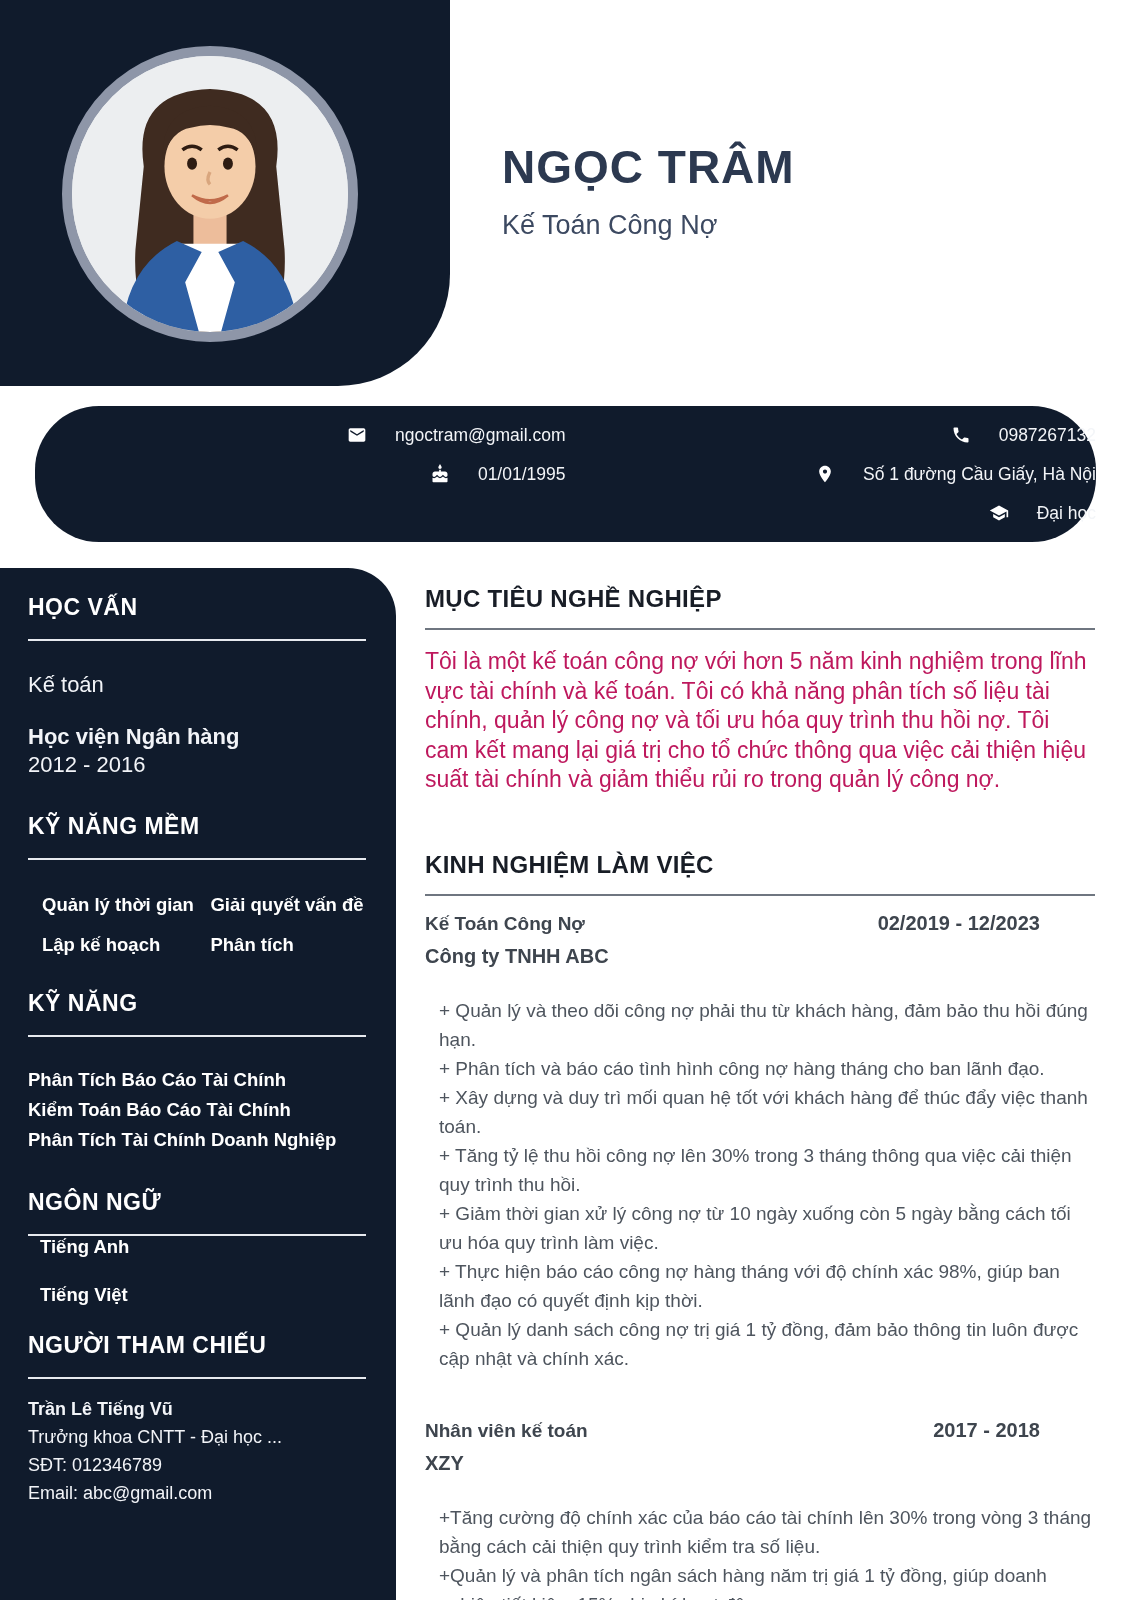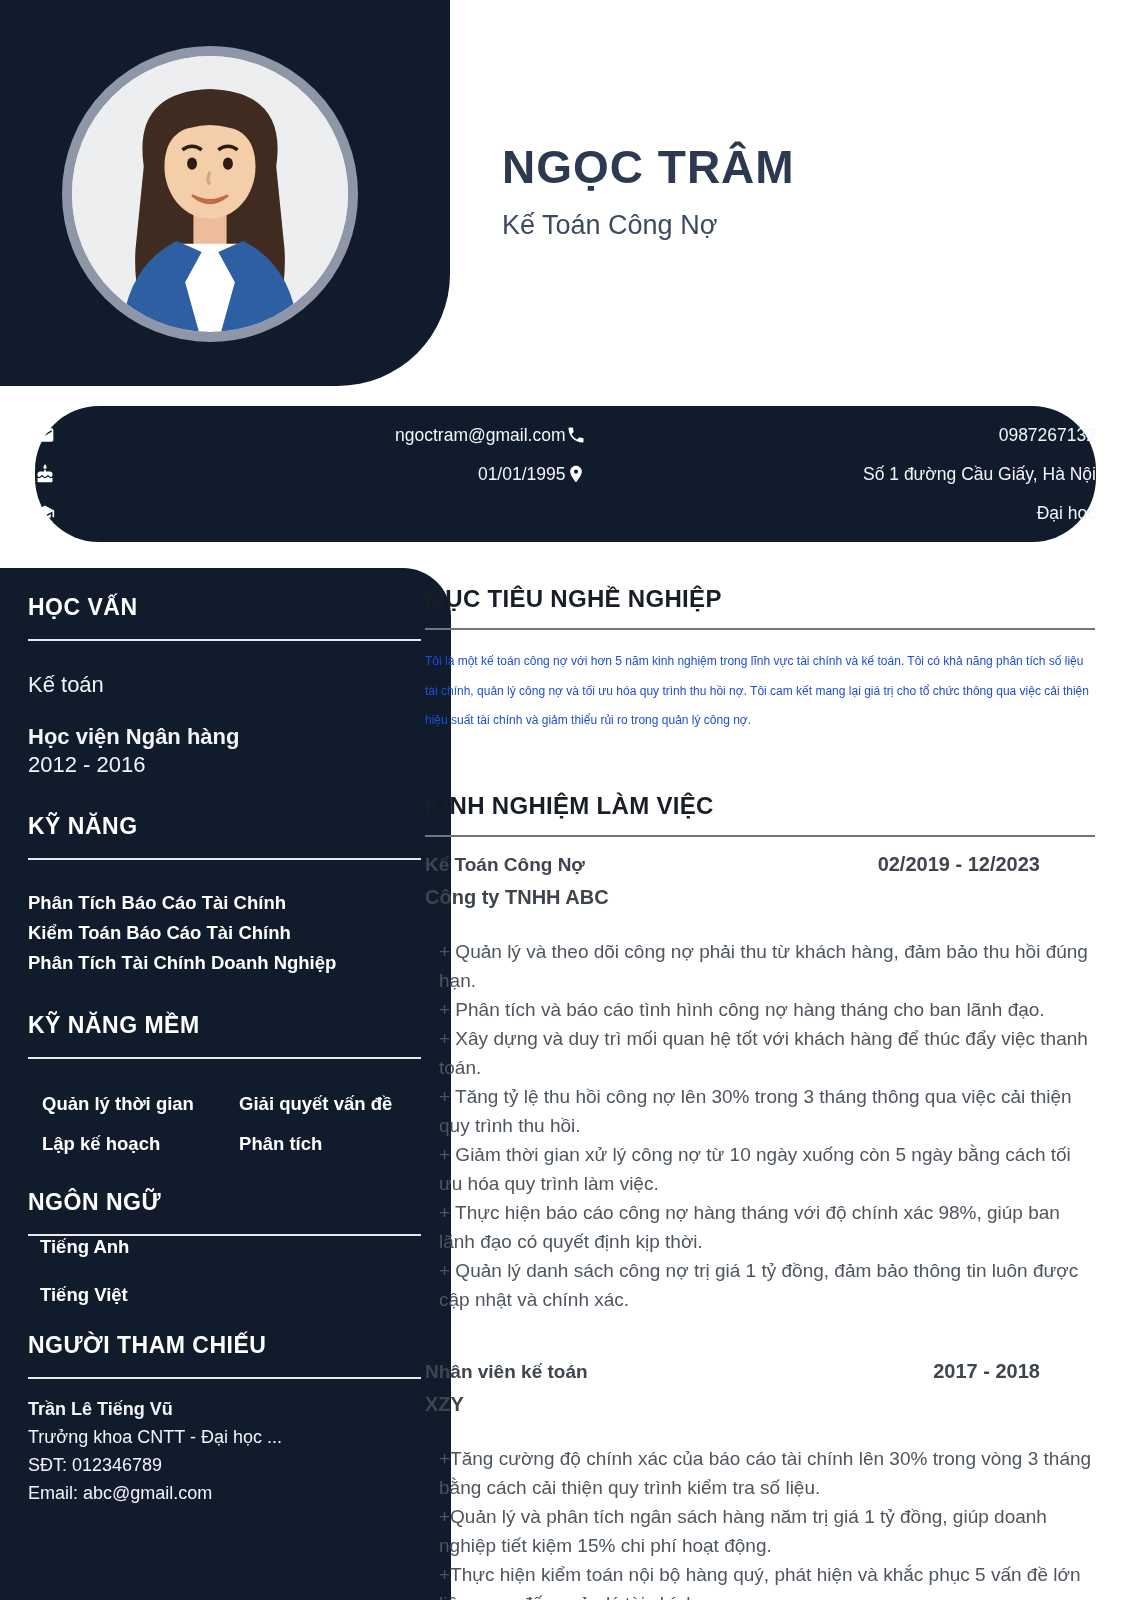--- a/index.html
+++ b/index.html
@@ -34,29 +34,29 @@
 
   
   .contact-bar {
     position:absolute; left:35px; top:406px; width:1061px; height:136px;
     background:#101b2c; border-radius:64px; color:#f3f5f8;
     display:flex; flex-direction:column; justify-content:center;
     padding:6px 0; box-sizing:border-box;
   }
   .c-row { display:flex; height:39px; align-items:center; }
   .c-cell {
-    flex:1; display:flex; align-items:center; justify-content:space-between;
+    flex:1; display:flex; align-items:center; justify-content:flex-end;
     gap:28px; font-size:17.5px;
   }
   .c-cell svg { width:20px; height:20px; fill:#ffffff; flex:0 0 auto; }
   .c-row.single .c-cell { flex:1; }
 
   
   .sidebar {
-    position:absolute; left:0; top:568px; width:451px; height:1032px;
+    position:absolute; left:0; top:568px; width:396px; height:1032px;
     background:#101b2c; color:#ffffff; border-radius:0 48px 0 0;
     box-sizing:border-box; padding:26px 30px 7px 28px;
   }
   .sb-heading {
     font-size:23px; font-weight:bold; letter-spacing:0.5px; color:#ffffff;
     margin:0;
   }
   .sb-rule { height:2px; background:#e7eaef; margin-top:18px; }
   .sb-section { margin-top:34px; }
   .edu-block { margin-top:30px; font-size:22px; line-height:28px; color:#f2f4f8; }
@@ -72,21 +72,21 @@
   .ref-name { font-weight:bold; }
 
   
   .main { position:absolute; left:425px; top:585px; width:670px; }
   .m-heading {
     margin:0; font-size:24px; font-weight:bold; letter-spacing:0.3px;
     color:#181d26;
   }
   .m-rule { height:2px; background:#6f7680; margin-top:15px; }
   .objective-text {
-    margin-top:17px; font-size:12px; line-height:29.5px; color:#1d4ed8;
+    margin-top:17px; font-size:23px; line-height:29.5px; color:#be185d;
   }
   .experience { margin-top:56px; }
   .job { margin-top:16px; }
   .job + .job { margin-top:46px; }
   .job-head { display:flex; justify-content:space-between; align-items:baseline; }
   .job-role { font-size:19px; font-weight:bold; color:#3e454e; }
   .job-period { font-size:20px; font-weight:bold; color:#3e454e; margin-right:55px; }
   .job-company { margin-top:10px; font-size:20px; font-weight:bold; color:#3e454e; }
   .job-bullets { margin-top:28px; padding-left:14px; }
   .job-bullets div { font-size:19px; line-height:29px; color:#4e555e; }
@@ -167,37 +167,37 @@
       <h3 class="sb-heading">HỌC VẤN</h3>
       <div class="sb-rule"></div>
       <div class="edu-block">
         <div>Kế toán</div>
         <div class="edu-school">Học viện Ngân hàng</div>
         <div>2012 - 2016</div>
       </div>
     </section>
 
     <section class="sb-section">
-      <h3 class="sb-heading">KỸ NĂNG</h3>
-      <div class="sb-rule"></div>
-      <div class="skill-list">
-        <div>Phân Tích Báo Cáo Tài Chính</div>
-        <div>Kiểm Toán Báo Cáo Tài Chính</div>
-        <div>Phân Tích Tài Chính Doanh Nghiệp</div>
-      </div>
-    </section>
-
-    <section class="sb-section">
       <h3 class="sb-heading">KỸ NĂNG MỀM</h3>
       <div class="sb-rule"></div>
       <div class="soft-grid">
         <div>Quản lý thời gian</div>
         <div>Giải quyết vấn đề</div>
         <div>Lập kế hoạch</div>
         <div>Phân tích</div>
+      </div>
+    </section>
+
+    <section class="sb-section">
+      <h3 class="sb-heading">KỸ NĂNG</h3>
+      <div class="sb-rule"></div>
+      <div class="skill-list">
+        <div>Phân Tích Báo Cáo Tài Chính</div>
+        <div>Kiểm Toán Báo Cáo Tài Chính</div>
+        <div>Phân Tích Tài Chính Doanh Nghiệp</div>
       </div>
     </section>
 
     <section class="sb-section">
       <h3 class="sb-heading">NGÔN NGỮ</h3>
       <div class="sb-rule"></div>
       <div class="lang-list">
         <div>Tiếng Anh</div>
         <div>Tiếng Việt</div>
       </div>

